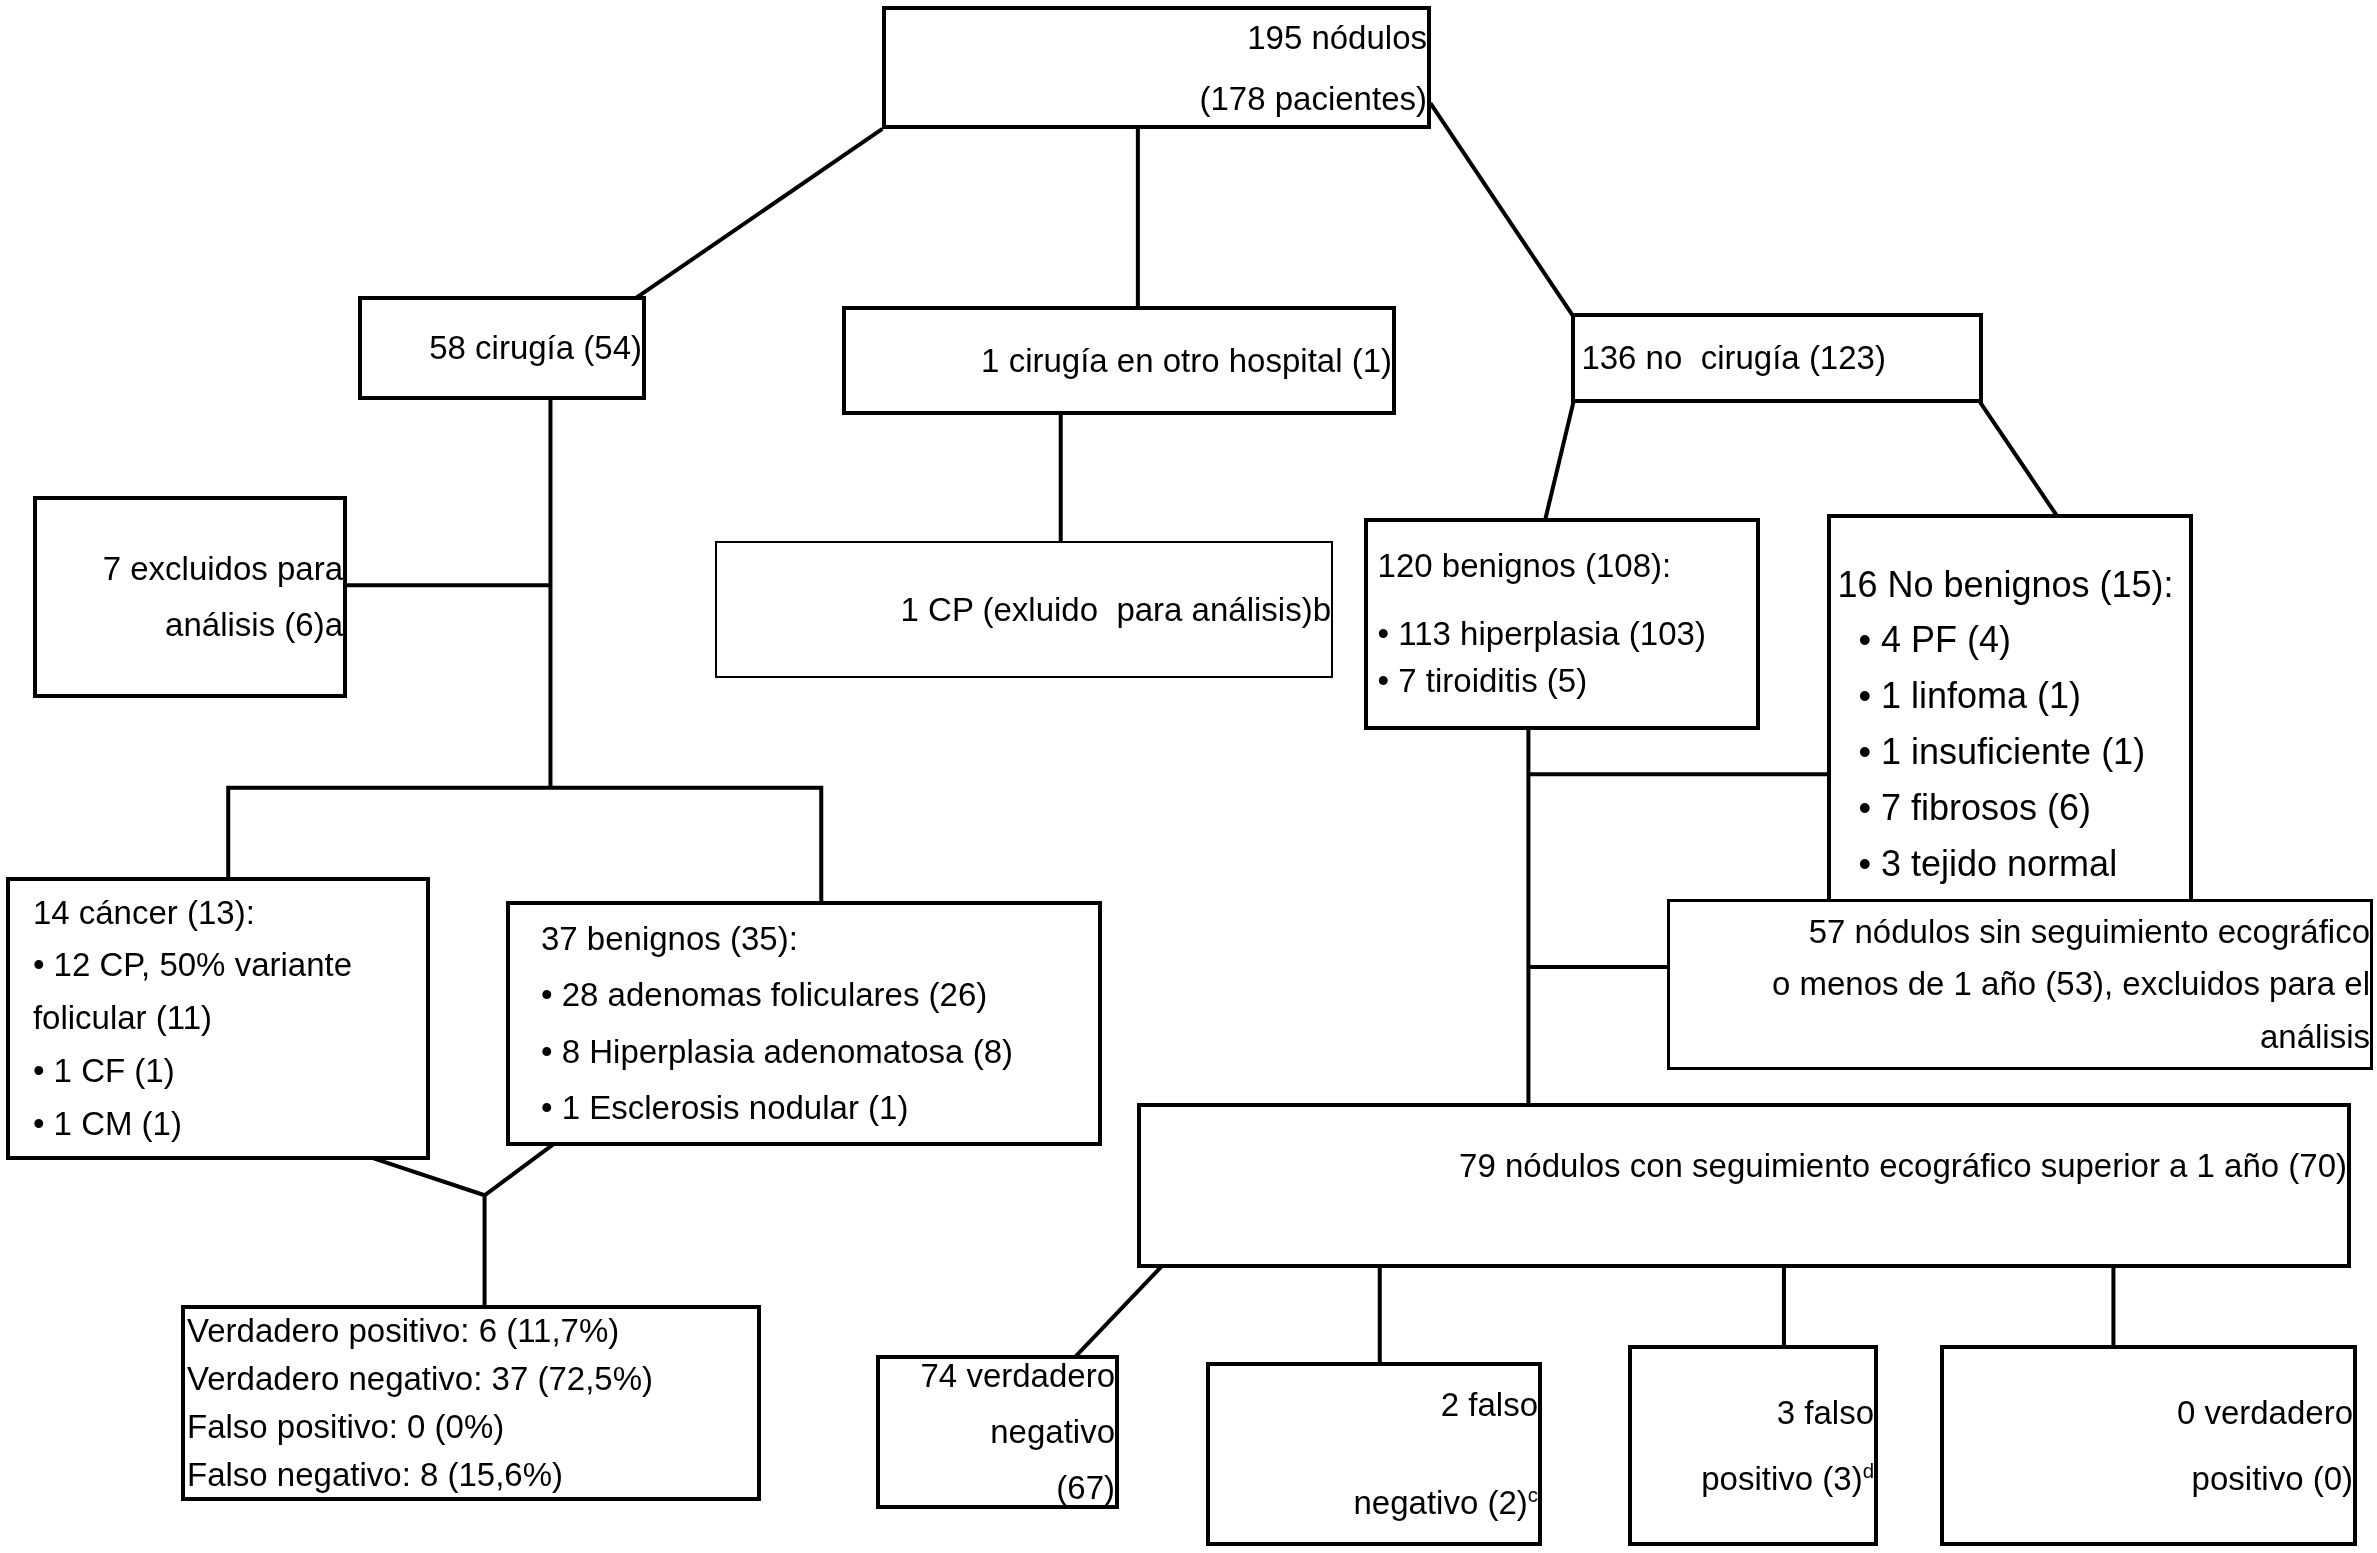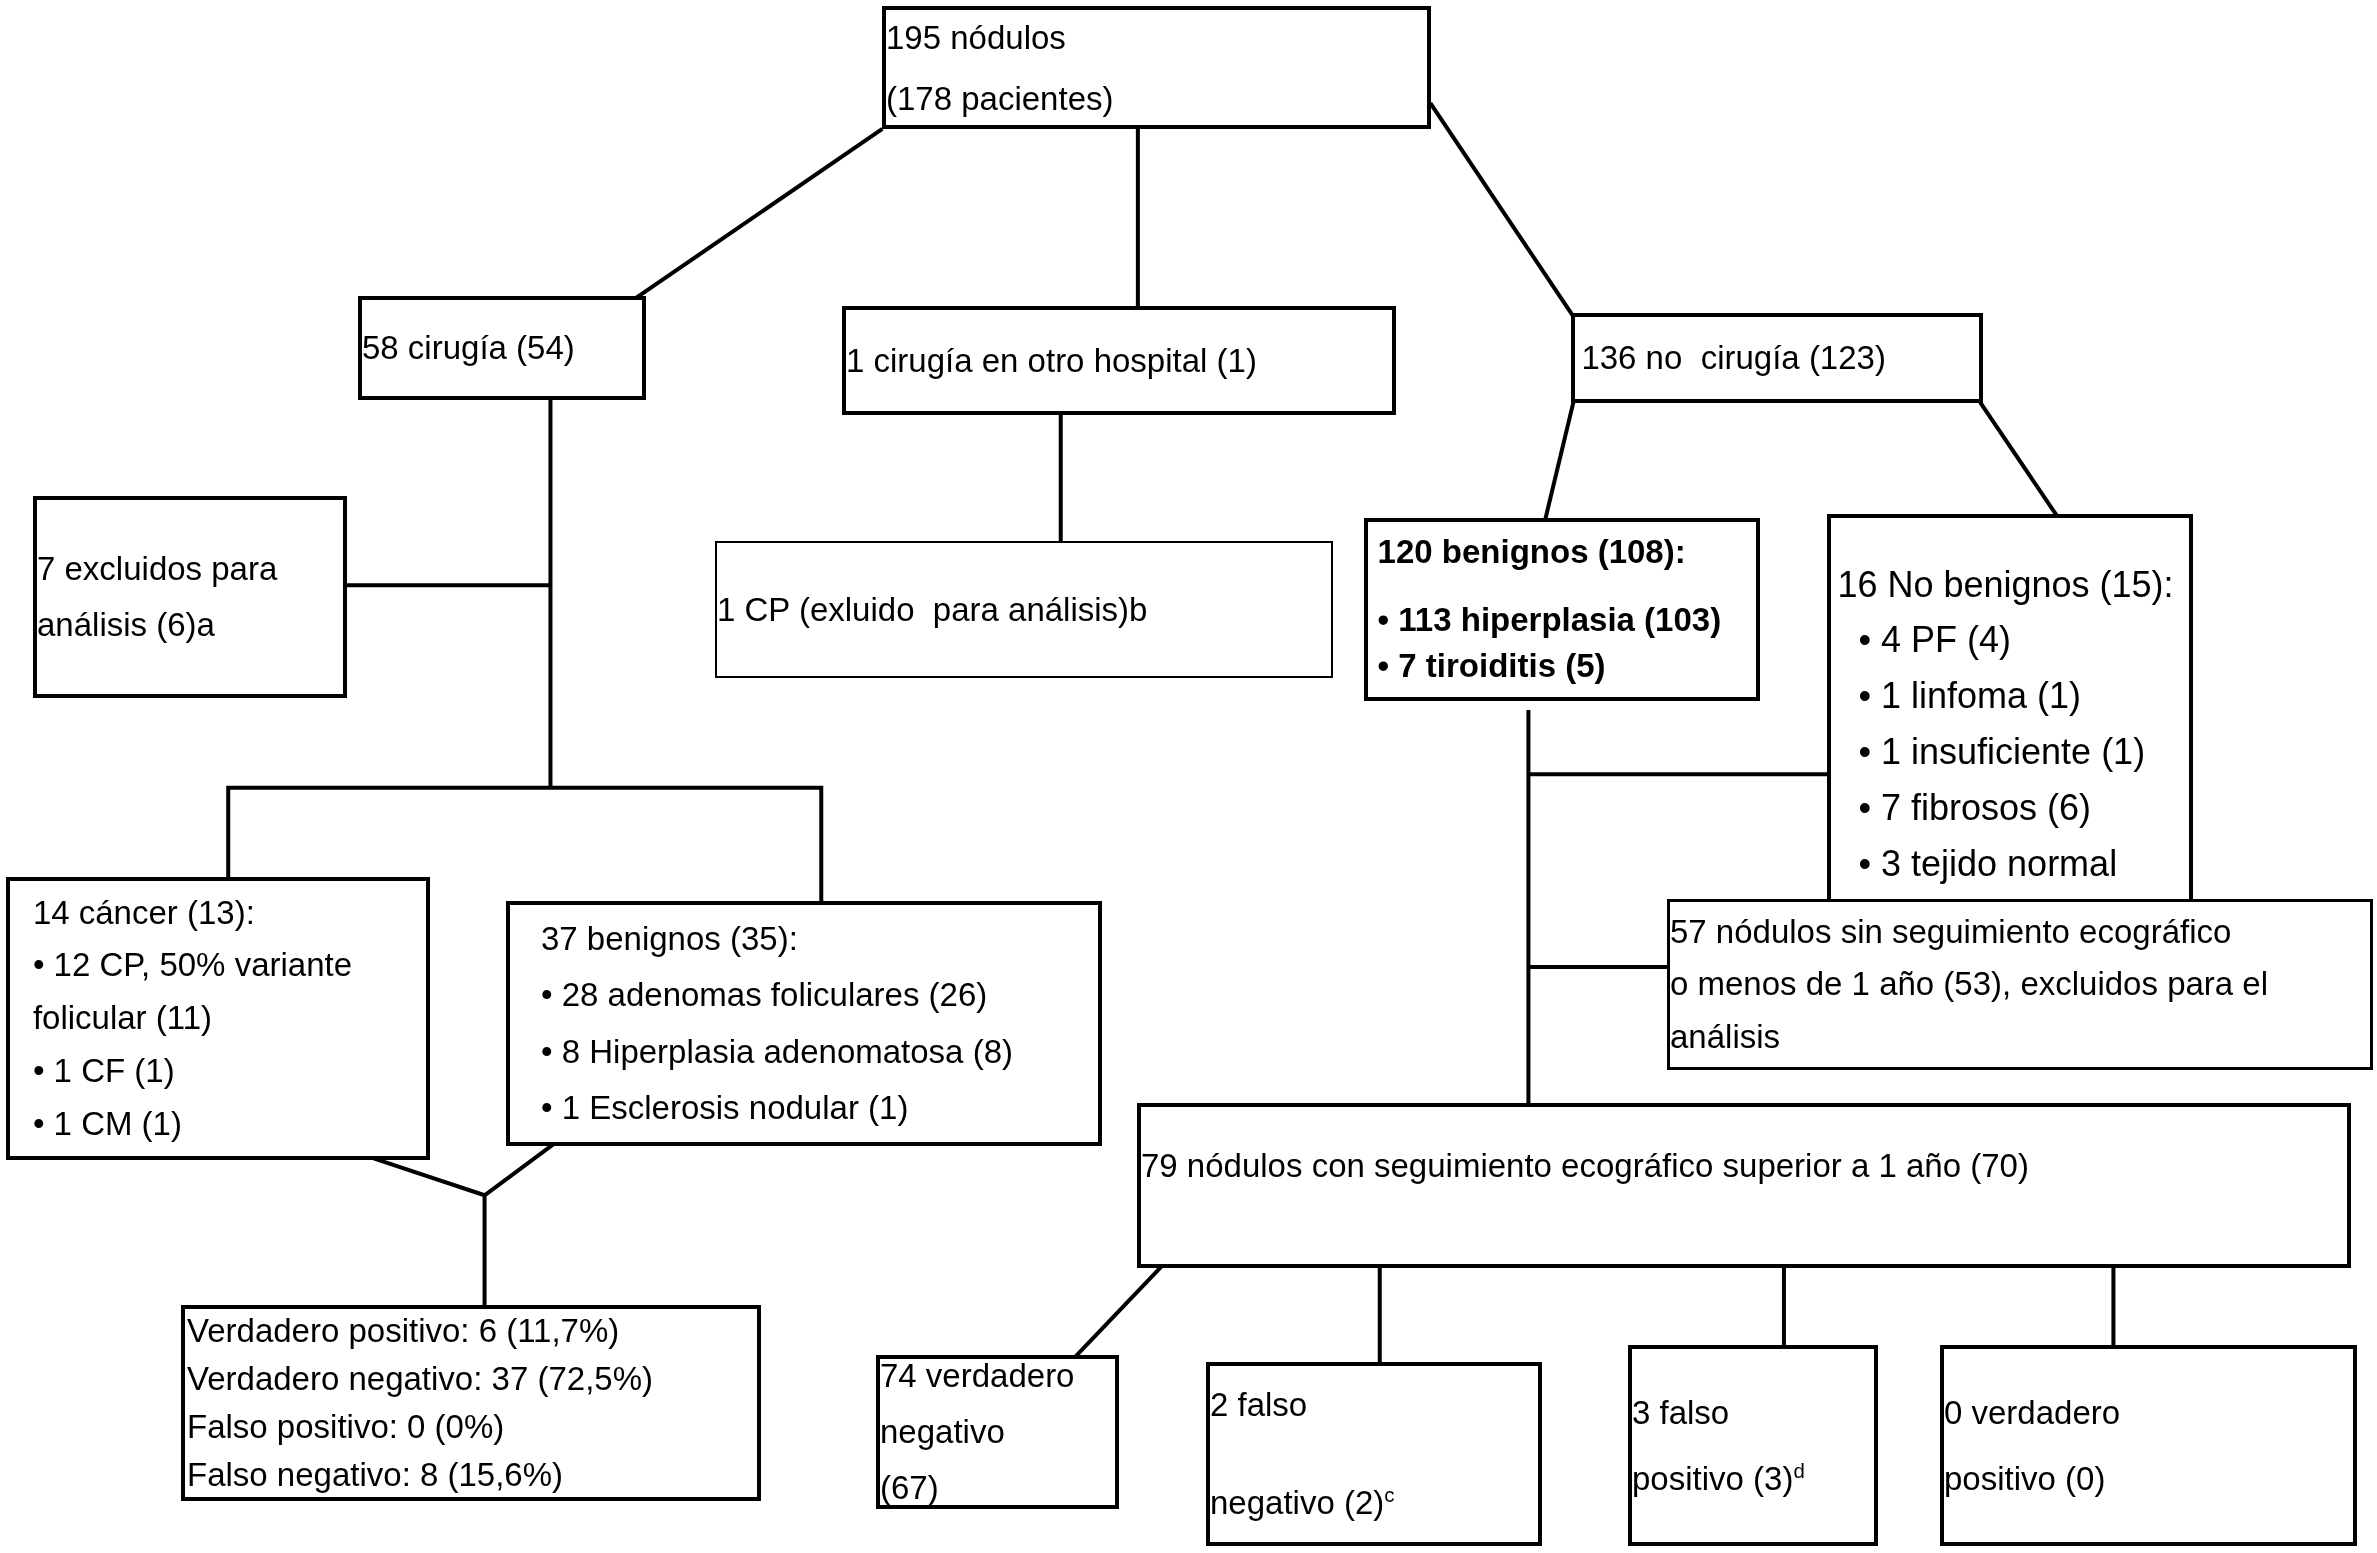--- a/index.html
+++ b/index.html
@@ -16,21 +16,21 @@
     position:absolute;
     box-sizing:border-box;
     border:4px solid #000000;
     background:#ffffff;
     display:flex;
     flex-direction:column;
     justify-content:center;
     font-size:33px;
     line-height:1.5;
   }
-  .center{align-items:flex-start;text-align:center;}
+  .center{align-items:flex-end;text-align:center;}
   .left{align-items:flex-start;text-align:left;}
   .thin{border-width:2.4px;}
   .tline{white-space:pre-wrap;}
   sup{font-size:62%;vertical-align:super;line-height:0;}
   .bullets div{white-space:normal;}
 </style>
 </head>
 <body>
 
 <div id="canvas">
@@ -76,21 +76,21 @@
 
   <div class="node center" style="left:33px;top:496px;width:314px;height:202px;line-height:1.7;">
     <div class="tline">7 excluidos para</div>
     <div class="tline">análisis (6)a</div>
   </div>
 
   <div class="node center thin" style="left:715px;top:541px;width:618px;height:137px;">
     <div class="tline">1 CP (exluido  para análisis)b</div>
   </div>
 
-  <div class="node left" style="left:1364px;top:518px;width:396px;height:183px;padding:4.8px 4.8px 4.8px 9.6px;line-height:1.42;font-weight:bold;">
+  <div class="node left" style="left:1364px;top:518px;width:396px;height:212px;padding:4.8px 4.8px 4.8px 9.6px;line-height:1.42;">
     <div class="tline" style="margin-bottom:21px;">120 benignos (108):</div>
     <div class="bullets">
       <div class="tline">• 113 hiperplasia (103)</div>
       <div class="tline">• 7 tiroiditis (5)</div>
     </div>
   </div>
 
   <div class="node left" style="left:1827px;top:514px;width:366px;height:420px;padding:4.8px 3.2px 4.8px 6.4px;font-size:36px;line-height:1.55;">
     <div class="tline">16 No benignos (15):</div>
     <div class="bullets" style="padding-left:21px;">

